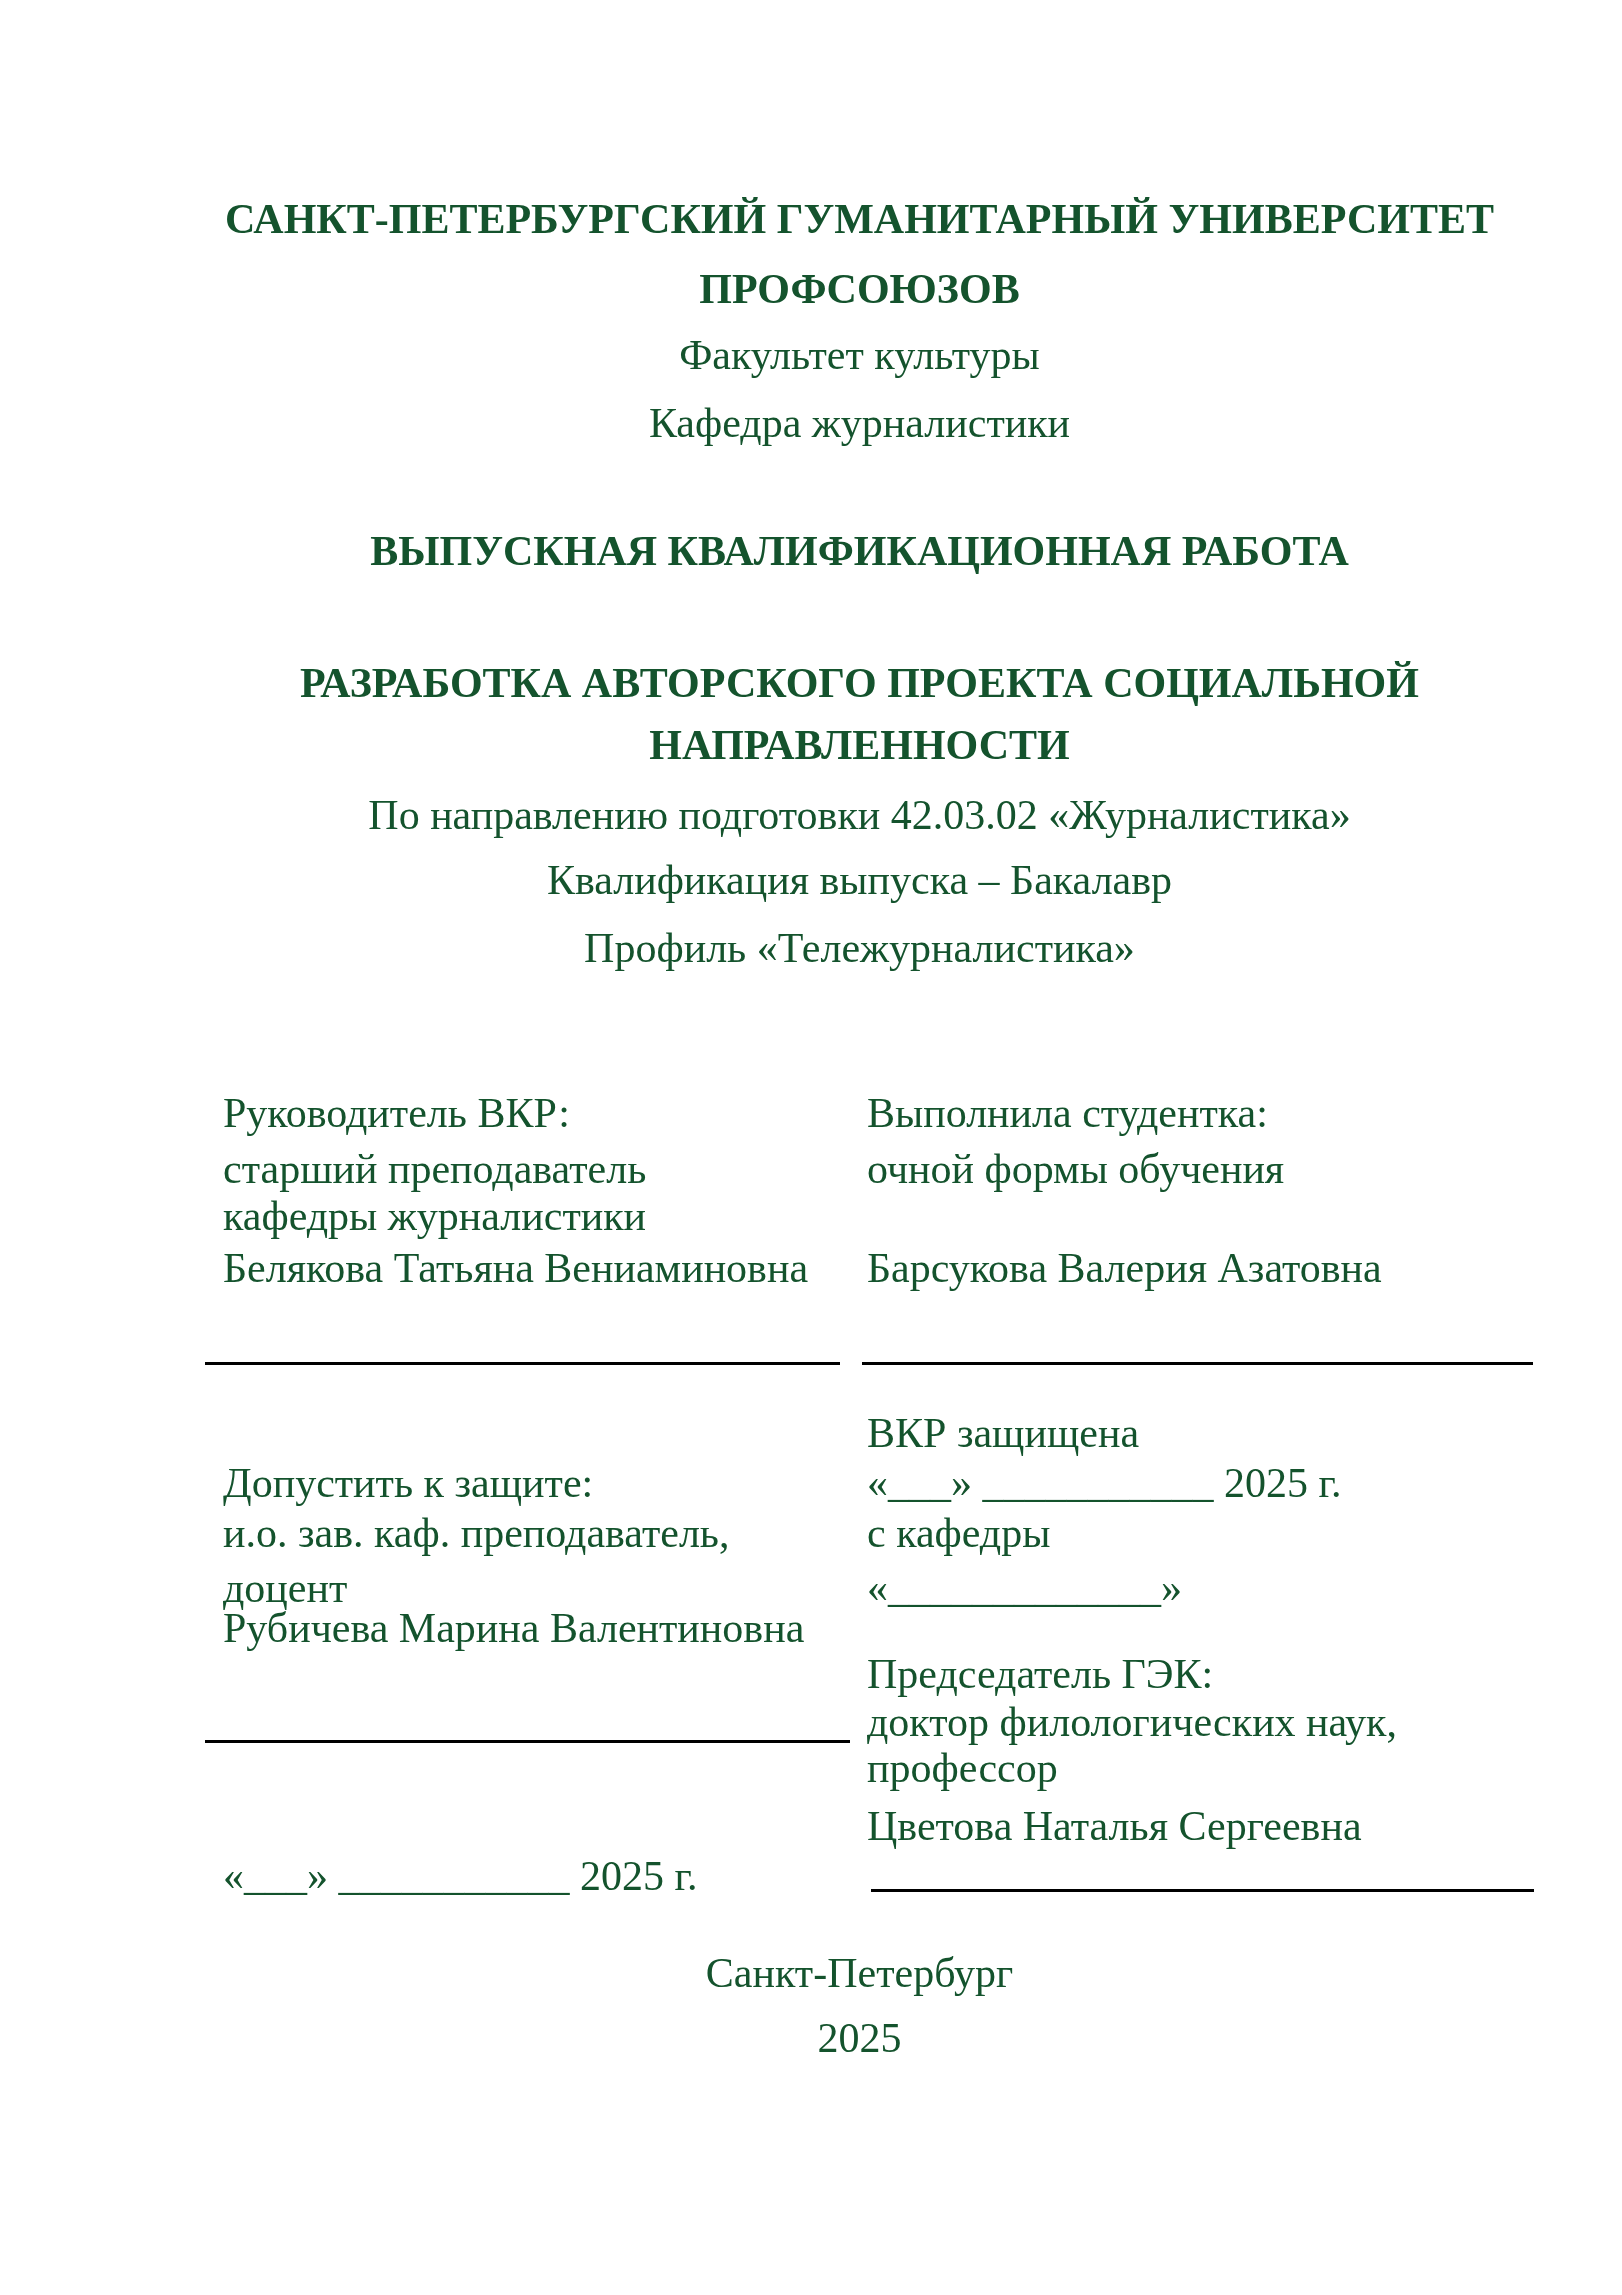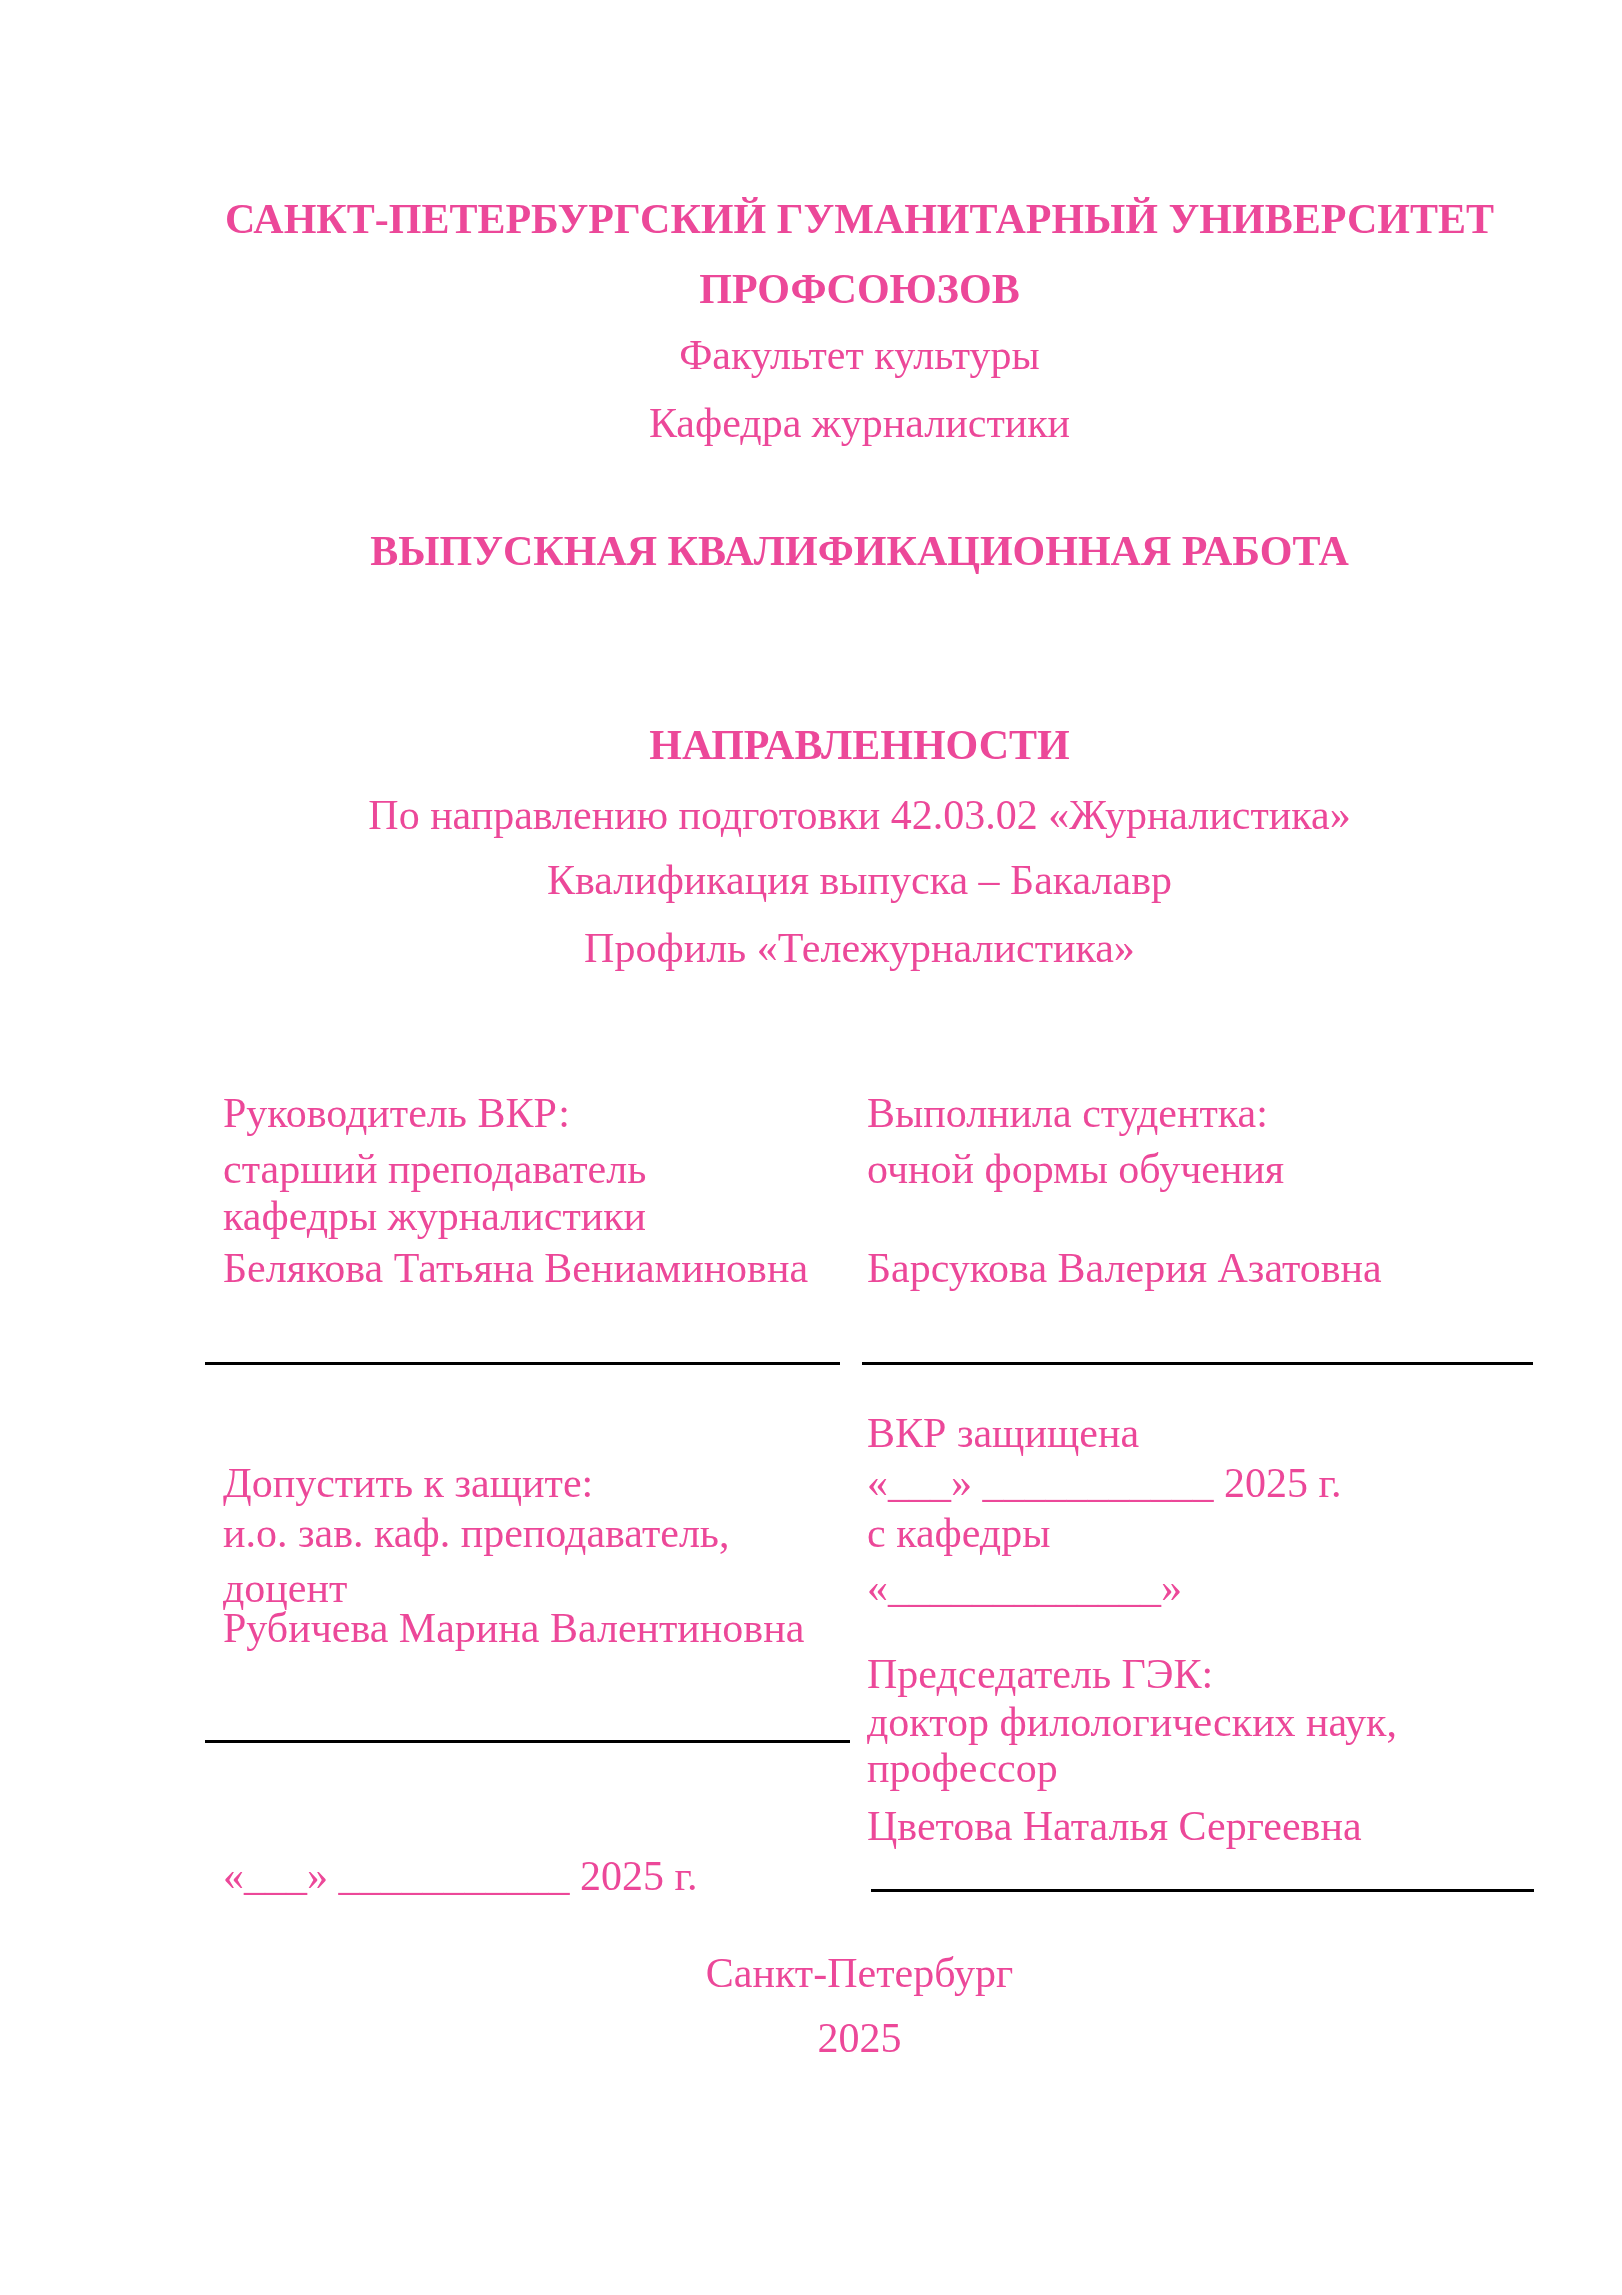--- a/index.html
+++ b/index.html
@@ -1,21 +1,21 @@
 <!DOCTYPE html>
 <html lang="ru" style="font-size:12.6px"><head>
 <meta charset="utf-8">
 <style>
   html, body { margin: 0; padding: 0; background: #888; }
   .page {
     position: relative;
     width: 1623px;
     height: 2295px;
     background: #ffffff;
-    color: #ec4899;
+    color: #14532d;
     font-family: "Liberation Serif", "DejaVu Serif", serif;
     font-size: 42px;
     overflow: hidden;
     margin: 0 auto;
   }
   .line {
     position: absolute;
     line-height: 49px;
     white-space: nowrap;
   }
@@ -38,20 +38,21 @@
 <body>
 
 <div class="page">
 
   <div class="line c b" style="top:195px">САНКТ-ПЕТЕРБУРГСКИЙ ГУМАНИТАРНЫЙ УНИВЕРСИТЕТ</div>
   <div class="line c b" style="top:265px">ПРОФСОЮЗОВ</div>
   <div class="line c" style="top:331px">Факультет культуры</div>
   <div class="line c" style="top:399px">Кафедра журналистики</div>
 
   <div class="line c b" style="top:527px">ВЫПУСКНАЯ КВАЛИФИКАЦИОННАЯ РАБОТА</div>
+  <div class="line c b" style="top:659px">РАЗРАБОТКА АВТОРСКОГО ПРОЕКТА СОЦИАЛЬНОЙ</div>
   <div class="line c b" style="top:721px">НАПРАВЛЕННОСТИ</div>
   <div class="line c" style="top:791px">По направлению подготовки 42.03.02 «Журналистика»</div>
   <div class="line c" style="top:856px">Квалификация выпуска – Бакалавр</div>
   <div class="line c" style="top:924px">Профиль «Тележурналистика»</div>
 
   <div class="line lcol" style="top:1089px">Руководитель ВКР:</div>
   <div class="line lcol" style="top:1145px">старший преподаватель</div>
   <div class="line lcol" style="top:1192px">кафедры журналистики</div>
   <div class="line lcol" style="top:1244px">Белякова Татьяна Вениаминовна</div>
 

